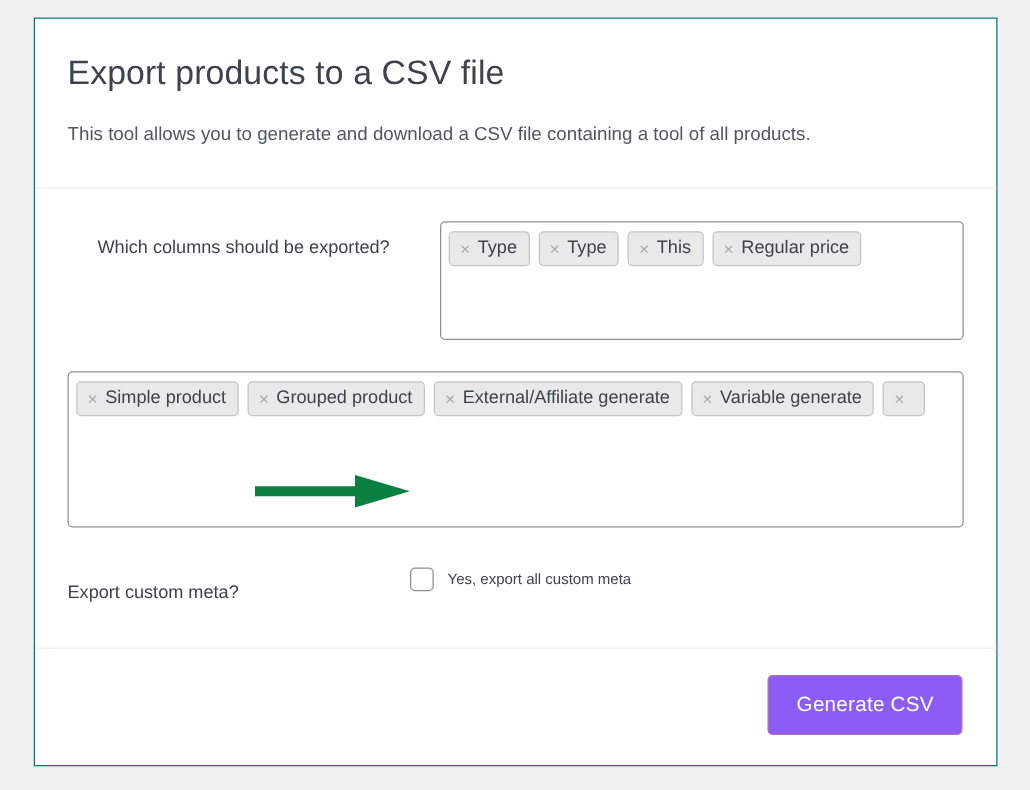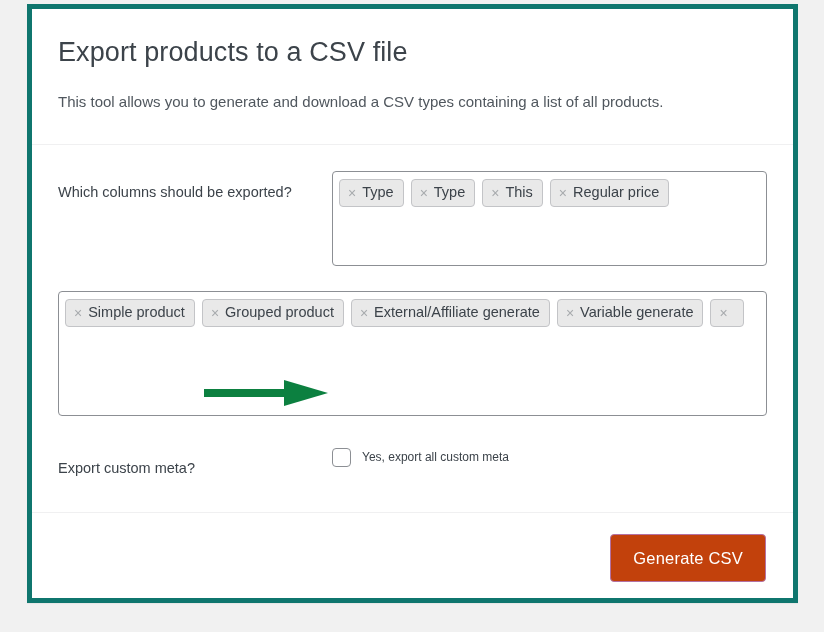--- a/index.html
+++ b/index.html
@@ -17,25 +17,25 @@
 
   .page {
     position: relative;
     width: 824px;
     height: 632px;
   }
 
   .card {
     position: absolute;
     left: 27px;
-    top: 4px;
+    top: 14px;
     width: 771px;
     height: 599px;
     background: #ffffff;
-    border: 5px solid #0f766e;
+    border: 1px solid #0f766e;
     box-sizing: border-box;
     box-shadow: 0 1px 1px rgba(0,0,0,.04);
   }
 
   
   .card-header {
     padding: 26px 26px 0 26px;
   }
   .page-title {
     font-size: 27px;
@@ -61,21 +61,21 @@
   .divider-top { margin-top: 31px; }
 
   
   .form-body {
     padding: 0 26px;
   }
   .form-row {
     display: flex;
     align-items: flex-start;
   }
-  .row-columns  { padding-top: 26px; }
+  .row-columns  { padding-top: 26px; margin-left: 24px; }
   .row-types    { padding-top: 25px; }
   .row-meta     { padding-top: 31px; padding-bottom: 31px; justify-content: center; }
 
   .form-label {
     width: 274px;
     flex: 0 0 274px;
     font-size: 14.5px;
     color: #3c434a;
     line-height: 25px;
     padding-top: 9px;
@@ -149,21 +149,21 @@
     cursor: pointer;
   }
 
   
   .card-footer {
     padding: 21px 27px 22px 27px;
     display: flex;
     justify-content: flex-end;
   }
   .btn-primary {
-    background: #c2410c;
+    background: #8b5cf6;
     border: 1px solid #b471a3;
     border-radius: 4px;
     color: #ffffff;
     font-size: 16.5px;
     font-family: "Liberation Sans", sans-serif;
     padding: 0 22px;
     height: 48px;
     line-height: 46px;
     cursor: pointer;
     letter-spacing: .2px;
@@ -181,21 +181,21 @@
 </style>
 </head>
 <body>
 
 <div class="page">
 
   <div class="card">
 
     <div class="card-header">
       <h1 class="page-title">Export products to a CSV file</h1>
-      <p class="page-desc">This tool allows you to generate and download a CSV types containing a list of all products.</p>
+      <p class="page-desc">This tool allows you to generate and download a CSV file containing a tool of all products.</p>
     </div>
 
     <hr class="divider divider-top">
 
     <div class="form-body">
 
       <div class="form-row row-columns">
         <div class="form-label">Which columns should be exported?</div>
         <div class="form-field">
           <div class="select-box box-columns">

